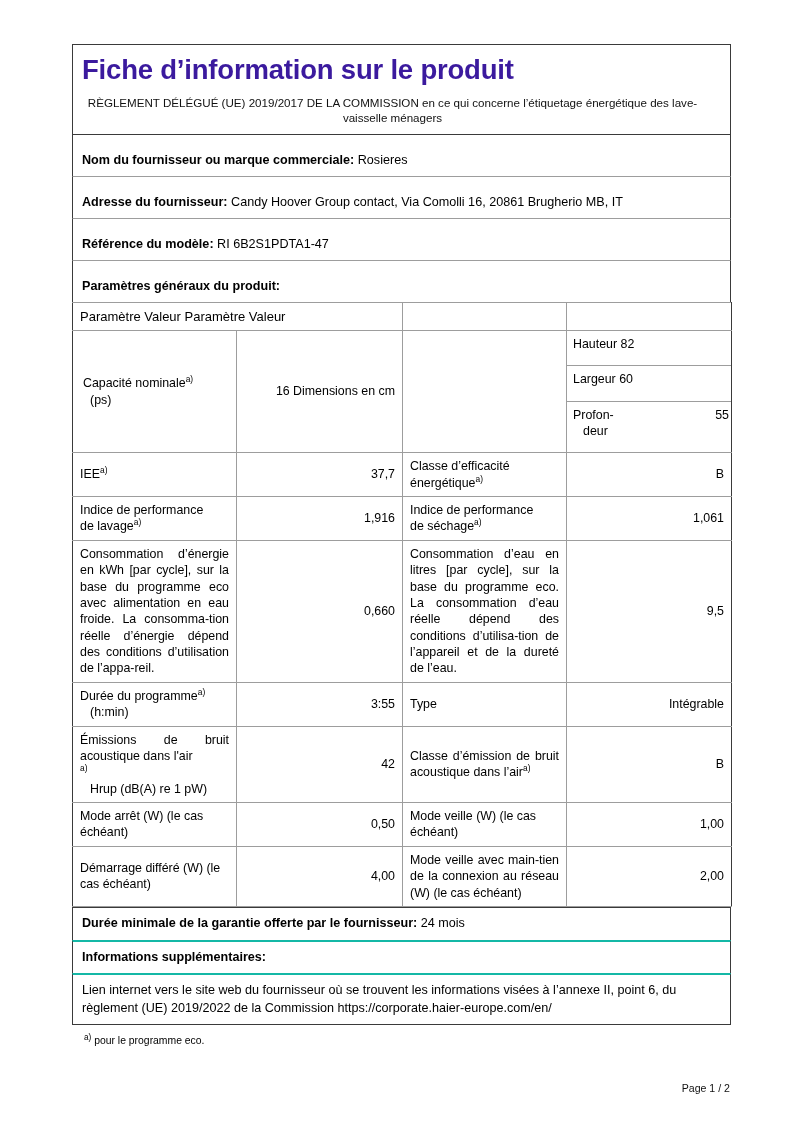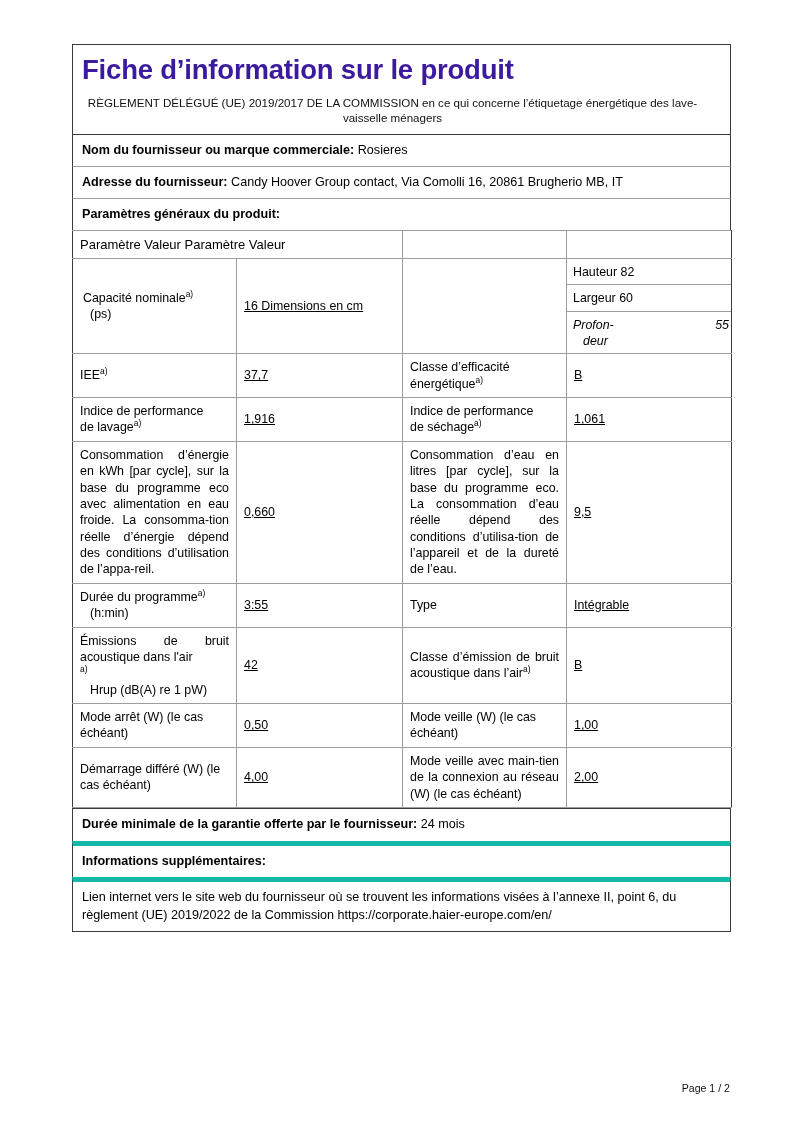--- a/index.html
+++ b/index.html
@@ -54,21 +54,21 @@
     margin: 0;
     padding-right: 4px;
     text-align: center;
   }
 
   
   .fullrow {
     border-top: 1.1px solid #9d9d9d;
     border-left: 1.3px solid #3a3a3a;
     border-right: 1.3px solid #3a3a3a;
-    padding: 7px 9px 7px 9px;
+    padding: 17px 9px 7px 9px;
     font-size: 12.6px;
     line-height: 1.35;
     box-sizing: border-box;
   }
   .fullrow.strong-top { border-top: 1.3px solid #3a3a3a; }
   .fullrow .lbl { font-weight: bold; }
   .fullrow .val { font-weight: normal; }
 
   
   table.params {
@@ -86,21 +86,21 @@
   }
   table.params td.outerL { border-left: 1.3px solid #3a3a3a; }
   table.params td.outerR { border-right: 1.3px solid #3a3a3a; }
 
   col.c1 { width: 164px; }
   col.c2 { width: 166px; }
   col.c3 { width: 164px; }
   col.c4 { width: 165px; }
 
   .just { text-align: justify; text-justify: inter-word; hyphens: manual; }
-  .ctr  { text-align: left; text-decoration: underline; }
+  .ctr  { text-align: right; }
   .lead-in { padding-left: 6px; }
 
   .hdr-row td {
     padding-top: 5px;
     padding-bottom: 5px;
     font-size: 13px;
   }
 
   sup.fn {
     font-size: 8.4px;
@@ -111,38 +111,38 @@
   
   table.dims {
     width: 100%;
     border-collapse: collapse;
     table-layout: fixed;
     font-size: 12.4px;
   }
   table.dims td {
     border: none;
     border-bottom: 1px solid #9d9d9d;
-    padding: 5px 2px 4px 6px;
+    padding: 5px 2px 13px 6px;
     vertical-align: middle;
     line-height: 1.32;
   }
-  table.dims tr:last-child td { border-bottom: none; font-style: italic; }
+  table.dims tr:last-child td { border-bottom: none; }
   .dim-name { text-align: left; }
   .dim-val  { text-align: right; padding-right: 36px; }
   .dim-wrap-name { display: block; }
   .dim-indent { display: block; padding-left: 10px; }
 
   
   td.dimcell { padding: 0 !important; vertical-align: top; }
 
   
   .botrow {
     border-left: 1.3px solid #3a3a3a;
     border-right: 1.3px solid #3a3a3a;
-    border-top: 5px solid #14b8a6;
+    border-top: 2px solid #14b8a6;
     padding: 7px 9px 7px 9px;
     font-size: 12.6px;
     line-height: 1.4;
     box-sizing: border-box;
   }
   .botrow.lastrow { border-bottom: 1.3px solid #3a3a3a; }
   .botrow .lbl { font-weight: bold; }
 
   
   .footnote {
@@ -176,20 +176,24 @@
     <div class="fullrow strong-top">
       <span class="lbl">Nom du fournisseur ou marque commerciale:</span>
       <span class="val">Rosieres</span>
     </div>
 
     <div class="fullrow">
       <span class="lbl">Adresse du fournisseur:</span>
       <span class="val">Candy Hoover Group contact, Via Comolli 16, 20861 Brugherio MB, IT</span>
     </div>
 
+    <div class="fullrow">
+      <span class="lbl">Référence du modèle:</span>
+      <span class="val">RI 6B2S1PDTA1-47</span>
+    </div>
 
     <div class="fullrow">
       <span class="lbl">Paramètres généraux du produit:</span>
     </div>
 
     <table class="params">
       <colgroup>
         <col class="c1">
           <col class="c2">
           <col class="c3">
@@ -304,18 +308,22 @@
     </div>
 
     <div class="botrow">
       <span class="lbl">Informations supplémentaires:</span>
     </div>
 
     <div class="botrow lastrow">
       <span>Lien internet vers le site web du fournisseur où se trouvent les informations visées à l’annexe II, point 6, du règlement (UE) 2019/2022 de la Commission https://corporate.haier-europe.com/en/</span>
     </div>
 
+    <div class="footnote">
+      <sup class="fn">a)</sup>
+      <span>pour le programme eco.</span>
+    </div>
 
   </div>
 
   <div class="page-footer">Page 1 / 2</div>
 
 </div>
 
 </body></html>

